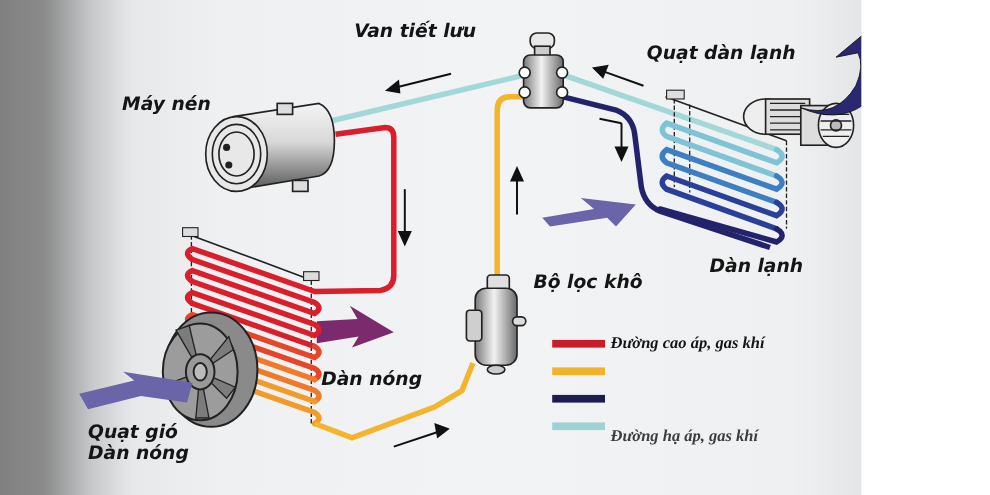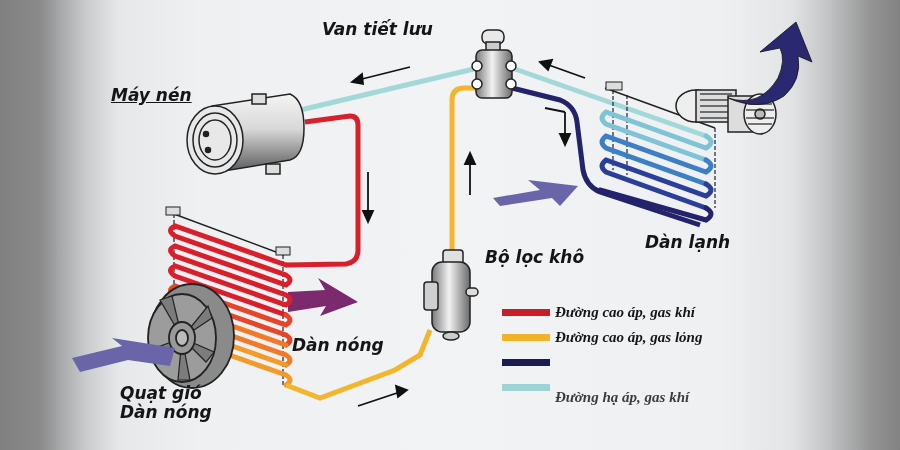--- a/index.html
+++ b/index.html
@@ -1,18 +1,18 @@
 <!DOCTYPE html>
 <html><head>
 <meta charset="utf-8">
 <style>
   html, body { margin: 0; padding: 0; }
   body { width: 900px; height: 450px; overflow: hidden; font-family: "DejaVu Sans", sans-serif; }
   #stage {
-    position: relative; width: 900px; height: 450px; overflow: hidden;
+    position: relative; width: 783px; height: 450px; overflow: hidden;
     background: linear-gradient(to right, #808080 0px, #8a8a8a 40px, #c8cacc 85px, #e6e8ea 120px, #eef0f1 200px, #f2f3f4 450px, #eef0f1 720px, #e2e4e6 790px, #bfc1c3 830px, #959595 870px, #828282 900px);
   }
   svg#art { position: absolute; left: 0; top: 0; }
   .lbl {
     position: absolute; font-family: "DejaVu Sans", sans-serif; font-style: italic; font-weight: bold;
     color: #151515; font-size: 17px; white-space: nowrap; line-height: 1.1;
   }
   .legend { position: absolute; left: 502px; top: 300px; }
   .legend-row { display: flex; align-items: center; height: 25px; }
   .legend-swatch { width: 48px; height: 7px; margin-right: 5px; }
@@ -171,37 +171,37 @@
         <path d="M470 153 L465 164 L475 164 Z"></path>
       <line x1="545" y1="108" x2="565" y2="112"></line>
         <line x1="565" y1="112" x2="565" y2="138"></line>
         <path d="M565 145 L560 134 L570 134 Z"></path>
       <line x1="358" y1="406" x2="400" y2="392"></line>
         <path d="M407 390 L396 386 L398 397 Z"></path>
     </g>
   </svg>
 
   <div class="lbl" style="left:322px; top:20px;">Van tiết lưu</div>
-  <div class="lbl" style="left:111px; top:86px;text-decoration:underline;">Máy nén</div>
+  <div class="lbl" style="left:588px; top:40px;">Quạt dàn lạnh</div>
+  <div class="lbl" style="left:111px; top:86px;">Máy nén</div>
   <div class="lbl" style="left:645px; top:233px;">Dàn lạnh</div>
   <div class="lbl" style="left:485px; top:248px;text-align:center;">Bộ lọc khô</div>
   <div class="lbl" style="left:292px; top:336px;">Dàn nóng</div>
-  <div class="lbl" style="left:80px; top:384px;margin-left:40px;">
+  <div class="lbl" style="left:80px; top:384px;">
     <div>Quạt gió</div>
     <div>Dàn nóng</div>
   </div>
 
   <div class="legend">
     <div class="legend-row">
       <span class="legend-swatch" style="background:#c81e2a"></span>
       <span class="legend-text">Đường cao áp, gas khí</span>
     </div>
     <div class="legend-row">
       <span class="legend-swatch" style="background:#f0b32a"></span>
-      <span class="legend-text">Đường cao áp, gas lỏng</span>
     </div>
     <div class="legend-row">
       <span class="legend-swatch" style="background:#1c1d4e"></span>
     </div>
     <div class="legend-row">
       <span class="legend-swatch" style="background:#9fd3d3"></span>
       <span class="legend-text faded">Đường hạ áp, gas khí</span>
     </div>
   </div>
 </div>

